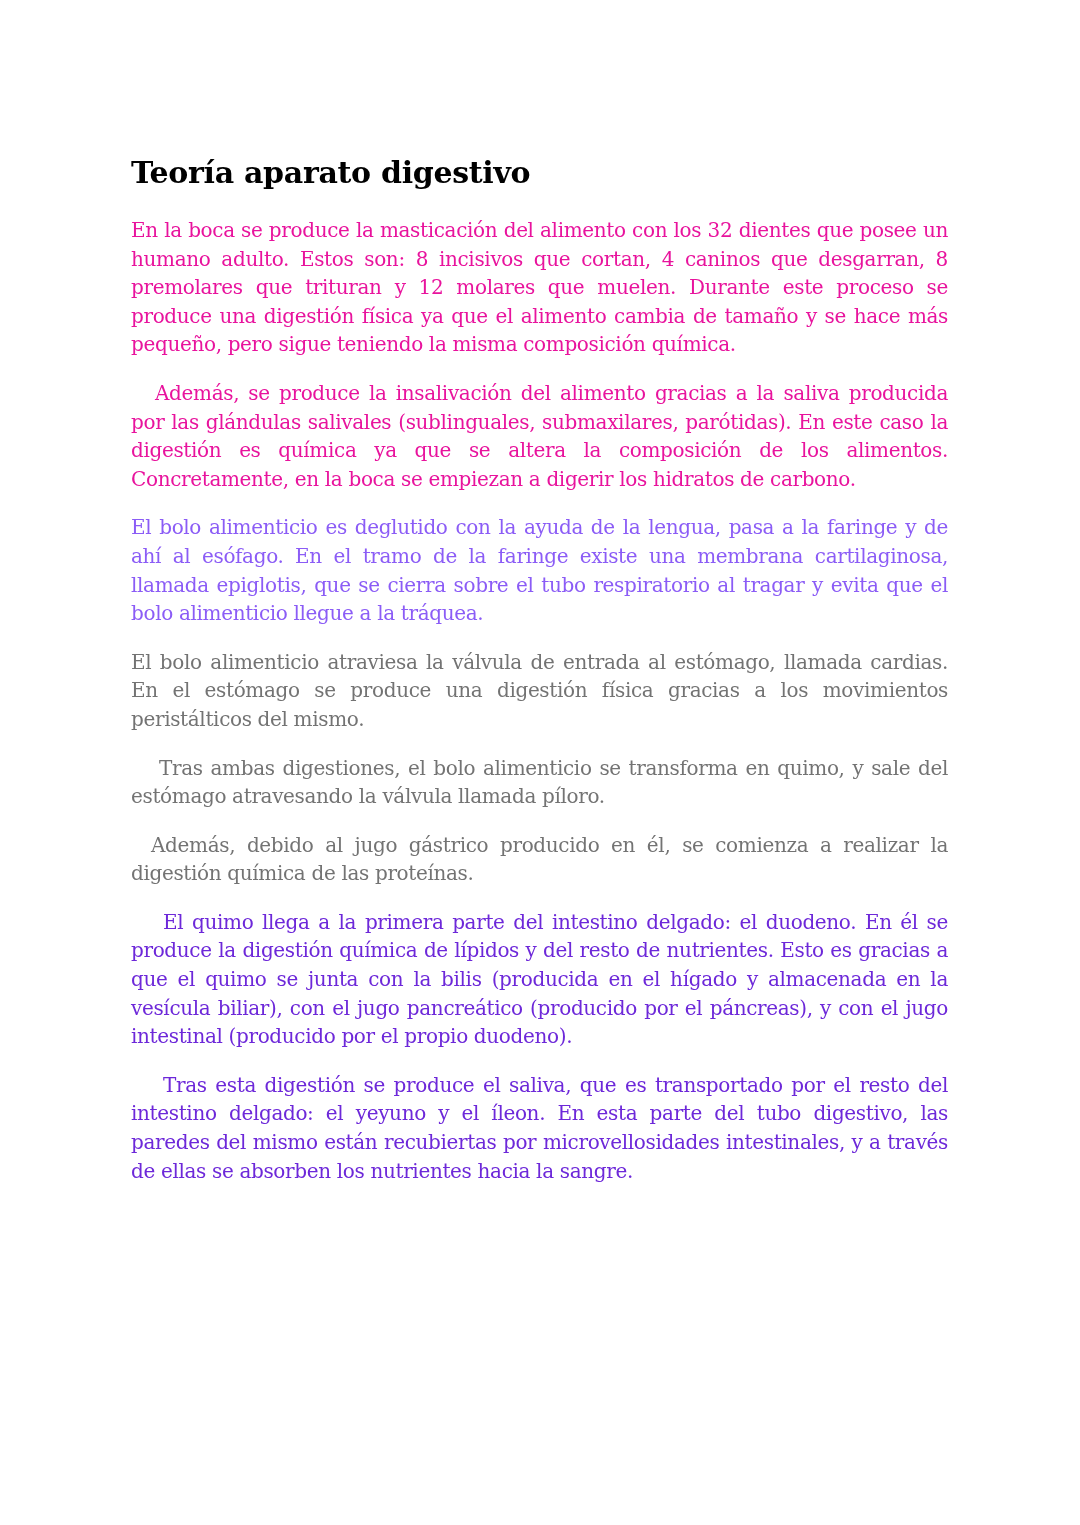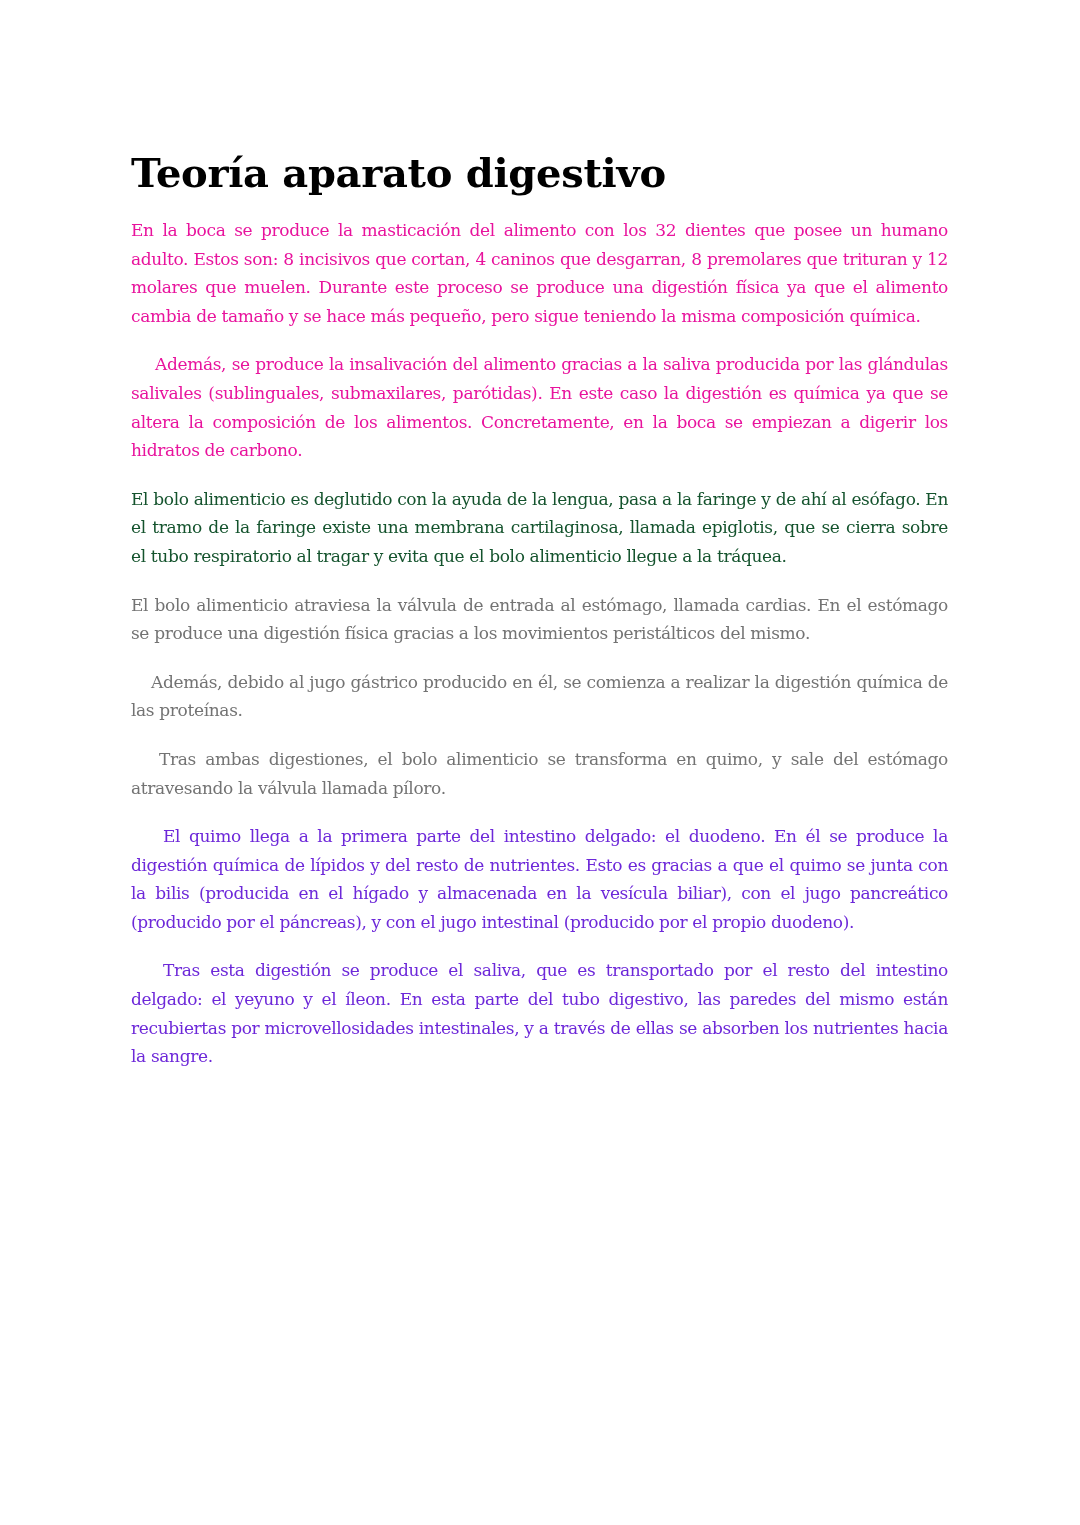--- a/index.html
+++ b/index.html
@@ -1,38 +1,38 @@
 <!DOCTYPE html>
 <html><head>
 <meta charset="utf-8">
 <style>
   html, body { margin: 0; padding: 0; background: #ffffff; }
   body { width: 1080px; height: 1525px; position: relative; overflow: hidden; }
   .page { position: absolute; left: 131px; top: 150px; width: 817px; font-family: "DejaVu Serif", "Liberation Serif", serif; }
-  h1 { font-family: "DejaVu Serif", serif; font-weight: bold; font-size: 40px; color: #000; margin: 0 0 20px 0; line-height: 46px; letter-spacing: -0.3px; }
-  p { margin: 0 0 20px 0; font-size: 17px; line-height: 28.6px; text-align: justify; letter-spacing: -0.35px; }
+  h1 { font-family: "DejaVu Serif", serif; font-weight: bold; font-size: 30px; color: #000; margin: 0 0 20px 0; line-height: 46px; letter-spacing: -0.3px; }
+  p { margin: 0 0 20px 0; font-size: 20px; line-height: 28.6px; text-align: justify; letter-spacing: -0.35px; }
   .indent1 { text-indent: 24px; }
   .indent2 { text-indent: 20px; }
   .indent3 { text-indent: 28px; }
   .indent4 { text-indent: 32px; }
   .pink { color: #e8139d; }
-  .purple { color: #14532d; }
+  .purple { color: #8b5cf6; }
   .blue { color: #737373; }
   .green { color: #6d28d9; }
 </style>
 </head>
 <body>
 
 <div class="page">
   <h1>Teoría aparato digestivo</h1>
 
   <p class="pink">En la boca se produce la masticación del alimento con los 32 dientes que posee un humano adulto. Estos son: 8 incisivos que cortan, 4 caninos que desgarran, 8 premolares que trituran y 12 molares que muelen. Durante este proceso se produce una digestión física ya que el alimento cambia de tamaño y se hace más pequeño, pero sigue teniendo la misma composición química.</p>
   <p class="pink indent1">Además, se produce la insalivación del alimento gracias a la saliva producida por las glándulas salivales (sublinguales, submaxilares, parótidas). En este caso la digestión es química ya que se altera la composición de los alimentos. Concretamente, en la boca se empiezan a digerir los hidratos de carbono.</p>
 
   <p class="purple">El bolo alimenticio es deglutido con la ayuda de la lengua, pasa a la faringe y de ahí al esófago. En el tramo de la faringe existe una membrana cartilaginosa, llamada epiglotis, que se cierra sobre el tubo respiratorio al tragar y evita que el bolo alimenticio llegue a la tráquea.</p>
 
   <p class="blue">El bolo alimenticio atraviesa la válvula de entrada al estómago, llamada cardias. En el estómago se produce una digestión física gracias a los movimientos peristálticos del mismo.</p>
+  <p class="blue indent3">Tras ambas digestiones, el bolo alimenticio se transforma en quimo, y sale del estómago atravesando la válvula llamada píloro.</p>
   <p class="blue indent2">Además, debido al jugo gástrico producido en él, se comienza a realizar la digestión química de las proteínas.</p>
-  <p class="blue indent3">Tras ambas digestiones, el bolo alimenticio se transforma en quimo, y sale del estómago atravesando la válvula llamada píloro.</p>
 
   <p class="green indent4">El quimo llega a la primera parte del intestino delgado: el duodeno. En él se produce la digestión química de lípidos y del resto de nutrientes. Esto es gracias a que el quimo se junta con la bilis (producida en el hígado y almacenada en la vesícula biliar), con el jugo pancreático (producido por el páncreas), y con el jugo intestinal (producido por el propio duodeno).</p>
   <p class="green indent4">Tras esta digestión se produce el saliva, que es transportado por el resto del intestino delgado: el yeyuno y el íleon. En esta parte del tubo digestivo, las paredes del mismo están recubiertas por microvellosidades intestinales, y a través de ellas se absorben los nutrientes hacia la sangre.</p>
 </div>
 
 </body></html>

